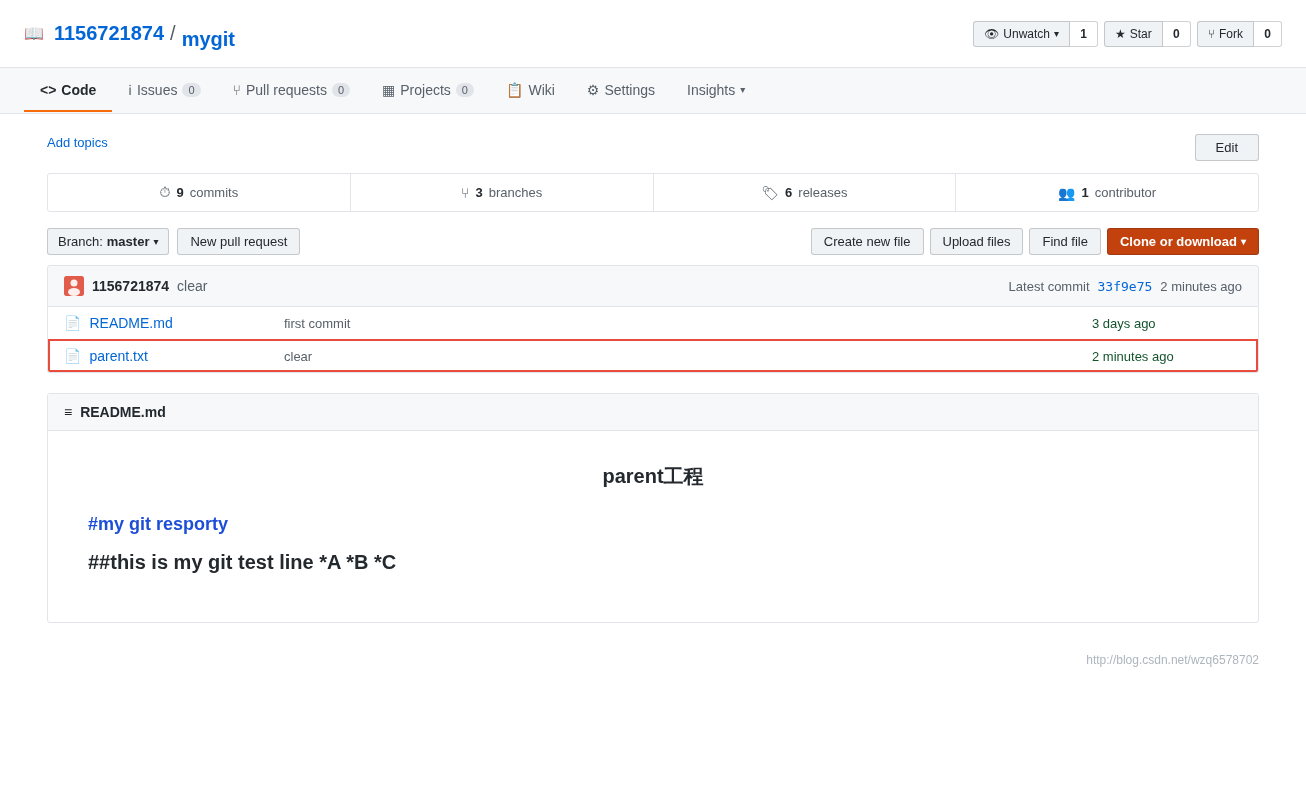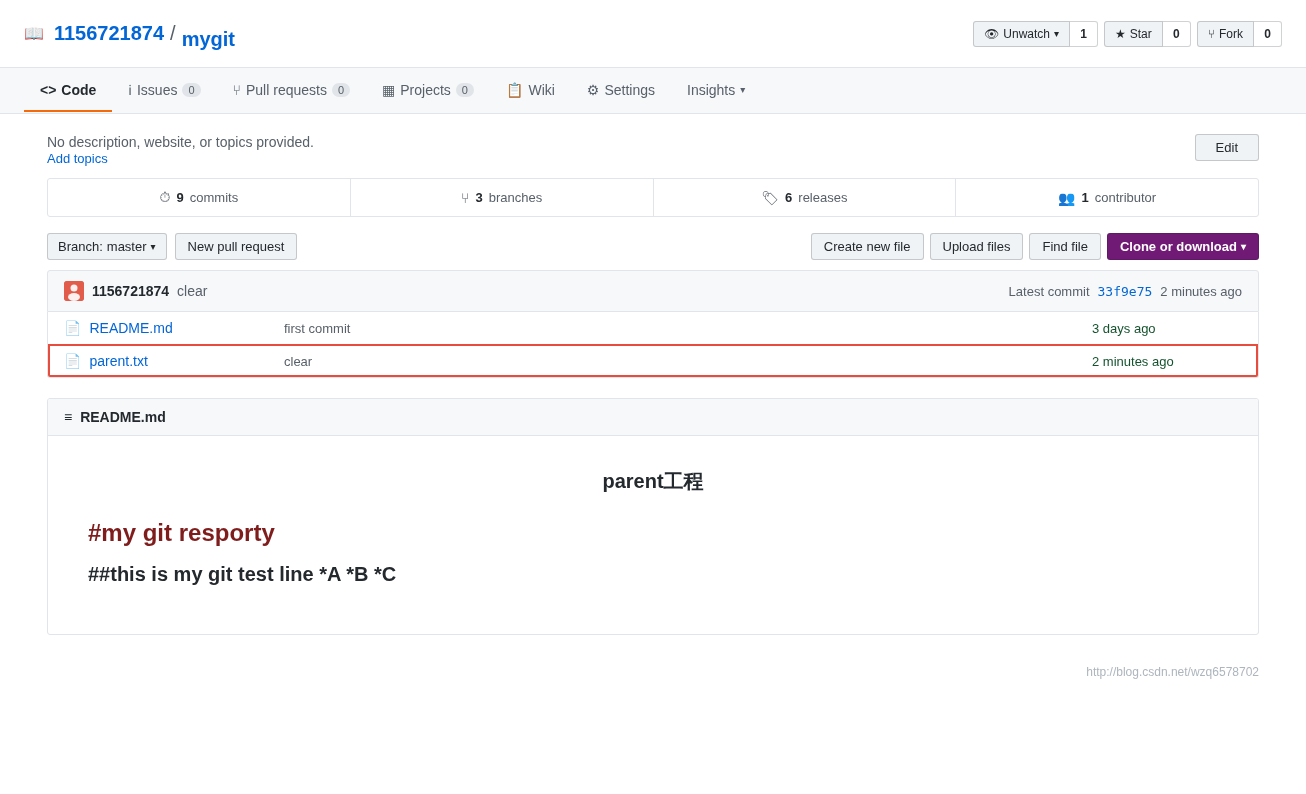--- a/index.html
+++ b/index.html
@@ -38,24 +38,24 @@
     .stat-item { flex: 1; display: flex; align-items: center; justify-content: center; gap: 6px; padding: 10px; border-right: 1px solid #e1e4e8; font-size: 13px; color: #586069; cursor: pointer; }
     .stat-item:last-child { border-right: none; }
     .stat-item strong { color: #24292e; font-weight: 600; }
     .stat-icon { font-size: 14px; }
 
     
     .file-toolbar { display: flex; justify-content: space-between; align-items: center; margin-bottom: 10px; }
     .toolbar-left { display: flex; gap: 8px; align-items: center; }
     .toolbar-right { display: flex; gap: 6px; align-items: center; }
     .branch-btn { display: flex; align-items: center; gap: 4px; padding: 5px 10px; font-size: 13px; background: #eff3f6; border: 1px solid rgba(27,31,35,.2); border-radius: 3px; cursor: pointer; color: #24292e; }
-    .branch-btn .branch-name { font-weight: 400; }
+    .branch-btn .branch-name { font-weight: 700; }
     .new-pr-btn { padding: 5px 12px; font-size: 13px; background: #eff3f6; border: 1px solid rgba(27,31,35,.2); border-radius: 3px; cursor: pointer; color: #24292e; }
     .toolbar-action-btn { padding: 5px 12px; font-size: 13px; background: #eff3f6; border: 1px solid rgba(27,31,35,.2); border-radius: 3px; cursor: pointer; color: #24292e; }
-    .clone-btn { display: flex; align-items: center; gap: 4px; padding: 5px 12px; font-size: 13px; background: #701a75; border: 1px solid rgba(27,31,35,.2); border-radius: 3px; cursor: pointer; color: #fff; font-weight: 600; }
+    .clone-btn { display: flex; align-items: center; gap: 4px; padding: 5px 12px; font-size: 13px; background: #c2410c; border: 1px solid rgba(27,31,35,.2); border-radius: 3px; cursor: pointer; color: #fff; font-weight: 600; }
 
     
     .commit-bar { display: flex; align-items: center; justify-content: space-between; background: #f6f8fa; border: 1px solid #e1e4e8; border-radius: 3px 3px 0 0; padding: 10px 16px; }
     .commit-bar-left { display: flex; align-items: center; gap: 8px; }
     .avatar { width: 20px; height: 20px; border-radius: 3px; background: #e25c4b; display: flex; align-items: center; justify-content: center; color: white; font-size: 10px; overflow: hidden; }
     .commit-author { font-weight: 600; color: #24292e; }
     .commit-message { color: #586069; }
     .commit-bar-right { display: flex; align-items: center; gap: 8px; font-size: 13px; color: #586069; }
     .commit-sha { color: #0366d6; font-family: monospace; font-size: 13px; }
 
@@ -68,21 +68,21 @@
     .file-icon { color: #586069; font-size: 14px; }
     .file-link { color: #0366d6; text-decoration: none; font-size: 14px; }
     .file-commit-col { flex: 1; color: #586069; font-size: 13px; }
     .file-time-col { flex: 0 0 150px; color: #14532d; font-size: 13px; }
 
     
     .readme-section { border: 1px solid #e1e4e8; border-radius: 3px; overflow: hidden; }
     .readme-header { display: flex; align-items: center; gap: 8px; padding: 10px 16px; background: #f6f8fa; border-bottom: 1px solid #e1e4e8; font-size: 14px; font-weight: 600; }
     .readme-body { padding: 32px 40px; }
     .readme-title { text-align: center; font-size: 20px; font-weight: 600; margin-bottom: 24px; color: #24292e; }
-    .readme-h1 { font-size: 24px; font-weight: 600; margin-bottom: 16px; color: #7f1d1d; }
+    .readme-h1 { font-size: 18px; font-weight: 600; margin-bottom: 16px; color: #1d4ed8; }
     .readme-h2 { font-size: 20px; font-weight: 600; margin-bottom: 16px; color: #24292e; }
 
     
     .footer-note { text-align: right; color: #adb5bd; font-size: 12px; margin-top: 20px; padding: 10px 0; }
 
     .caret { font-size: 10px; }
   </style>
 </head>
 <body>
 
@@ -153,21 +153,20 @@
   <div class="nav-tab">
     <span>Insights</span>
     <span class="caret">▾</span>
   </div>
 </div>
 
 <div class="main">
 
   <div class="repo-description">
     <div>
-      <p class="desc-text">No description, website, or topics provided.</p>
       <a class="add-topics">Add topics</a>
     </div>
     <button class="edit-btn">Edit</button>
   </div>
 
   <div class="stats-bar">
     <div class="stat-item">
       <span class="stat-icon">⏱</span>
       <strong>9</strong>
       <span>commits</span>

